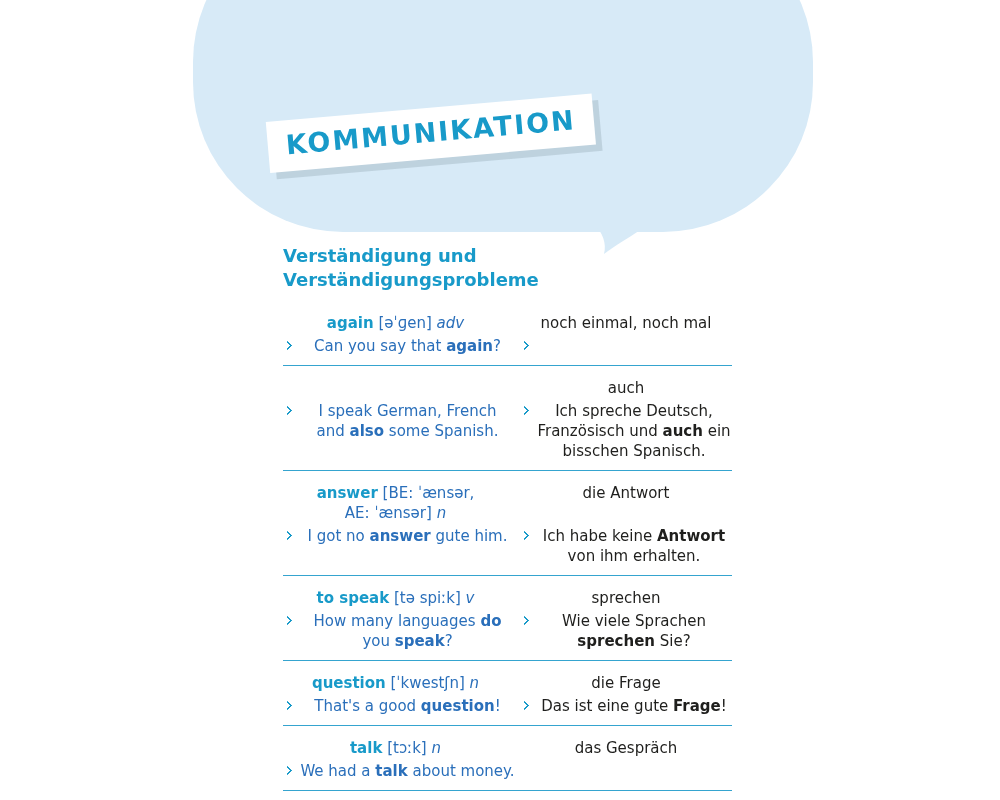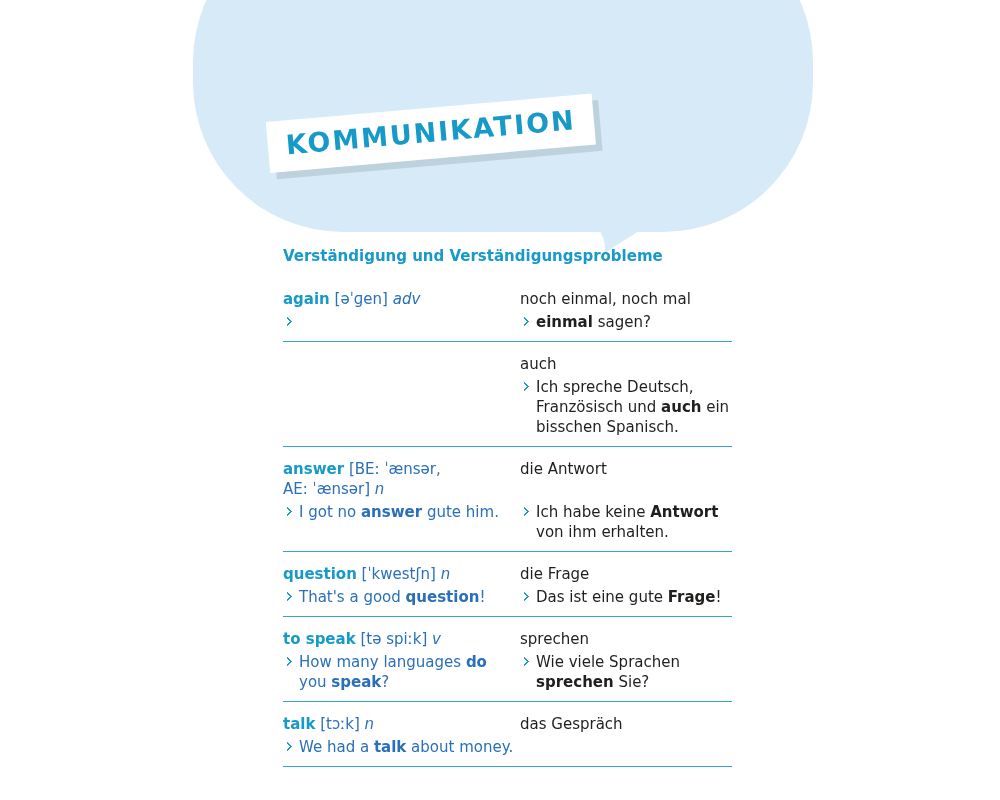--- a/index.html
+++ b/index.html
@@ -22,26 +22,26 @@
     transform:rotate(-5deg);transform-origin:0 50%;
     box-shadow:6px 7px 0 rgba(140,160,172,0.33);
   }
   .banner-label{
     font-size:27px;font-weight:bold;letter-spacing:2px;color:#189ac9;
     white-space:nowrap;
   }
   
   .content{position:absolute;left:283px;top:244px;width:449px}
   .section-title{
-    margin:0 0 9px;font-size:15px;line-height:24px;font-weight:bold;
+    margin:0 0 9px;font-size:18px;line-height:24px;font-weight:bold;
     color:#189ac9;
   }
   .entry{
     display:grid;grid-template-columns:237px 1fr;grid-row-gap:3px;
-    padding:12px 0 9px;border-bottom:1px solid #35a4cf;
+    padding:12px 0 9px;border-bottom:1px solid #35a4cf;text-align:center;
   }
   .headline{grid-row:1;grid-column:1;padding-right:12px;line-height:20px}
   .translation{grid-row:1;grid-column:2;font-weight:normal;line-height:20px}
   .example{position:relative;padding-left:16px;line-height:20px}
   .example.en{grid-row:2;grid-column:1;color:#2a6fba;padding-right:4px}
   .example.de{grid-row:2;grid-column:2;color:#1f1f1d}
   .hw{color:#189ac9;font-weight:bold}
   .pron{color:#2a6fba}
   .pos{color:#2a6fba;font-style:italic}
   .b{font-weight:bold}
@@ -69,29 +69,34 @@
 
   <section class="entry">
     <div class="headline">
       <span class="hw">again</span>
       <span class="pron">[əˈɡen]</span>
       <span class="pos">adv</span>
     </div>
     <div class="translation">noch einmal, noch mal</div>
     <div class="example en">
       <span class="chev"></span>
+      <div class="ex-line"><span>Can you say that </span><span class="b">again</span><span>?</span></div>
     </div>
     <div class="example de">
       <span class="chev"></span>
-      <div class="ex-line"><span class="b">einmal</span><span> sagen?</span></div>
     </div>
   </section>
 
   <section class="entry">
     <div class="translation">auch</div>
+    <div class="example en">
+      <span class="chev"></span>
+      <div class="ex-line"><span>I speak German, French</span></div>
+      <div class="ex-line"><span>and </span><span class="b">also</span><span> some Spanish.</span></div>
+    </div>
     <div class="example de">
       <span class="chev"></span>
       <div class="ex-line"><span>Ich spreche Deutsch,</span></div>
       <div class="ex-line"><span>Französisch und </span><span class="b">auch</span><span> ein</span></div>
       <div class="ex-line"><span>bisschen Spanisch.</span></div>
     </div>
   </section>
 
   <section class="entry">
     <div class="headline">
@@ -107,56 +112,56 @@
     </div>
     <div class="example de">
       <span class="chev"></span>
       <div class="ex-line"><span>Ich habe keine </span><span class="b">Antwort</span></div>
       <div class="ex-line"><span>von ihm erhalten.</span></div>
     </div>
   </section>
 
   <section class="entry">
     <div class="headline">
-      <span class="hw">question</span>
-      <span class="pron">[ˈkwestʃn]</span>
-      <span class="pos">n</span>
-    </div>
-    <div class="translation">die Frage</div>
-    <div class="example en">
-      <span class="chev"></span>
-      <div class="ex-line"><span>That's a good </span><span class="b">question</span><span>!</span></div>
-    </div>
-    <div class="example de">
-      <span class="chev"></span>
-      <div class="ex-line"><span>Das ist eine gute </span><span class="b">Frage</span><span>!</span></div>
-    </div>
-  </section>
-
-  <section class="entry">
-    <div class="headline">
       <span class="hw">to speak</span>
       <span class="pron">[tə spiːk]</span>
       <span class="pos">v</span>
     </div>
     <div class="translation">sprechen</div>
     <div class="example en">
       <span class="chev"></span>
       <div class="ex-line"><span>How many languages </span><span class="b">do</span></div>
       <div class="ex-line"><span>you </span><span class="b">speak</span><span>?</span></div>
     </div>
     <div class="example de">
       <span class="chev"></span>
       <div class="ex-line"><span>Wie viele Sprachen</span></div>
       <div class="ex-line"><span class="b">sprechen</span><span> Sie?</span></div>
     </div>
   </section>
 
   <section class="entry">
     <div class="headline">
+      <span class="hw">question</span>
+      <span class="pron">[ˈkwestʃn]</span>
+      <span class="pos">n</span>
+    </div>
+    <div class="translation">die Frage</div>
+    <div class="example en">
+      <span class="chev"></span>
+      <div class="ex-line"><span>That's a good </span><span class="b">question</span><span>!</span></div>
+    </div>
+    <div class="example de">
+      <span class="chev"></span>
+      <div class="ex-line"><span>Das ist eine gute </span><span class="b">Frage</span><span>!</span></div>
+    </div>
+  </section>
+
+  <section class="entry">
+    <div class="headline">
       <span class="hw">talk</span>
       <span class="pron">[tɔːk]</span>
       <span class="pos">n</span>
     </div>
     <div class="translation">das Gespräch</div>
     <div class="example en">
       <span class="chev"></span>
       <div class="ex-line"><span>We had a </span><span class="b">talk</span><span> about money.</span></div>
     </div>
   </section>

